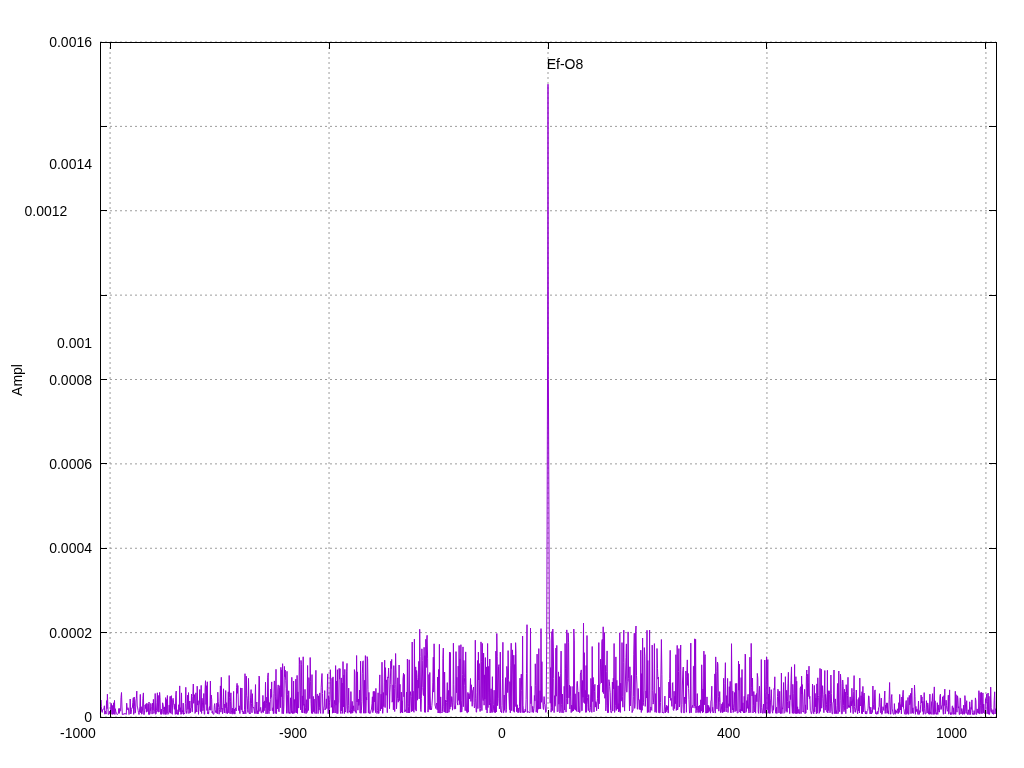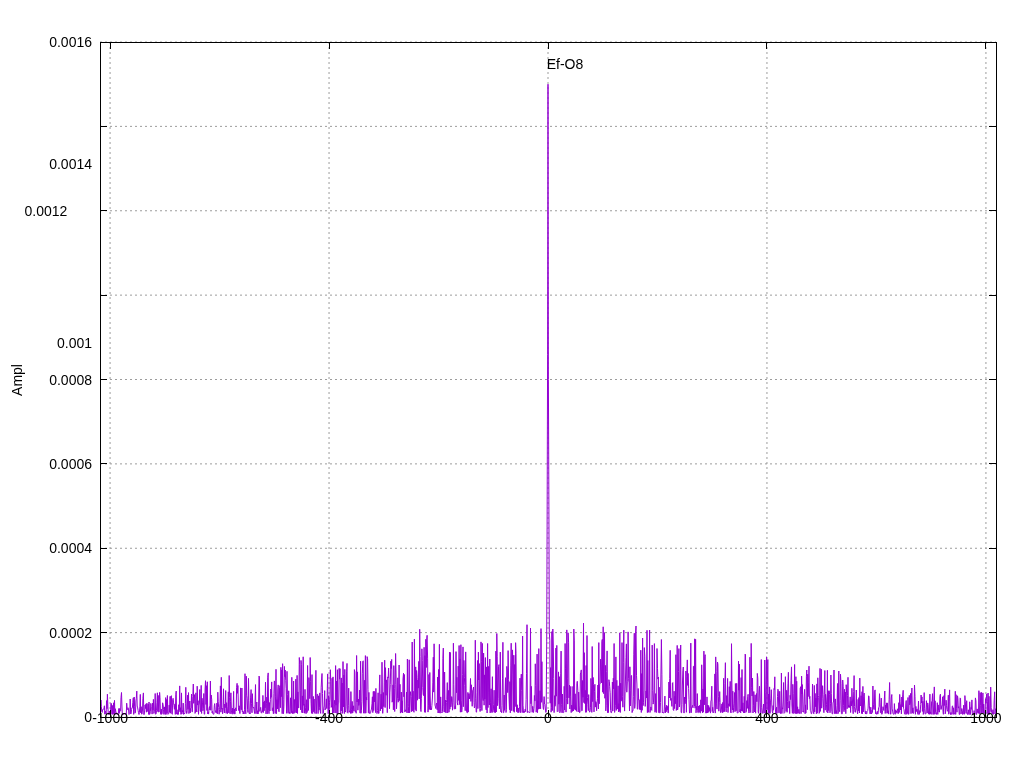--- a/index.html
+++ b/index.html
@@ -53,24 +53,24 @@
     position: absolute;
     left: 0;
     width: 92px;
     text-align: right;
     font-size: 14px;
     line-height: 16px;
   }
   .xtick {
     position: absolute;
     width: 100px;
-    text-align: center;
+    text-align: left;
     font-size: 14px;
     line-height: 16px;
-    top: 710px;
+    top: 725px;
   }
 </style>
 </head>
 <body>
 
 <div class="chart-root">
   <svg id="plot-canvas" width="1024" height="768">
       <line x1="110.07233626588466" y1="42" x2="110.07233626588466" y2="717" stroke="#9c9c9c" stroke-width="1" stroke-dasharray="2,3"></line>
       <line x1="329.0361681329423" y1="42" x2="329.0361681329423" y2="717" stroke="#9c9c9c" stroke-width="1" stroke-dasharray="2,3"></line>
       <line x1="548" y1="42" x2="548" y2="717" stroke="#9c9c9c" stroke-width="1" stroke-dasharray="2,3"></line>
@@ -124,18 +124,18 @@
       <div class="ytick" style="top: 540.25px;">0.0004</div>
       <div class="ytick" style="top: 455.875px;">0.0006</div>
       <div class="ytick" style="top: 371.5px;">0.0008</div>
       <div class="ytick" style="top: 287.125px; margin-top: 48px;">0.001</div>
       <div class="ytick" style="top: 202.75px; text-align: center;">0.0012</div>
       <div class="ytick" style="top: 118.375px; margin-top: 38px;">0.0014</div>
       <div class="ytick" style="top: 34px;">0.0016</div>
     </div>
   <div id="xtick-labels">
       <div class="xtick" style="left: 60.0723px;">-1000</div>
-      <div class="xtick" style="left: 279.036px;">-400</div>
+      <div class="xtick" style="left: 279.036px;">-900</div>
       <div class="xtick" style="left: 498px;">0</div>
       <div class="xtick" style="left: 716.964px;">400</div>
       <div class="xtick" style="left: 935.928px;">1000</div>
     </div>
 </div>
 
 </body></html>

